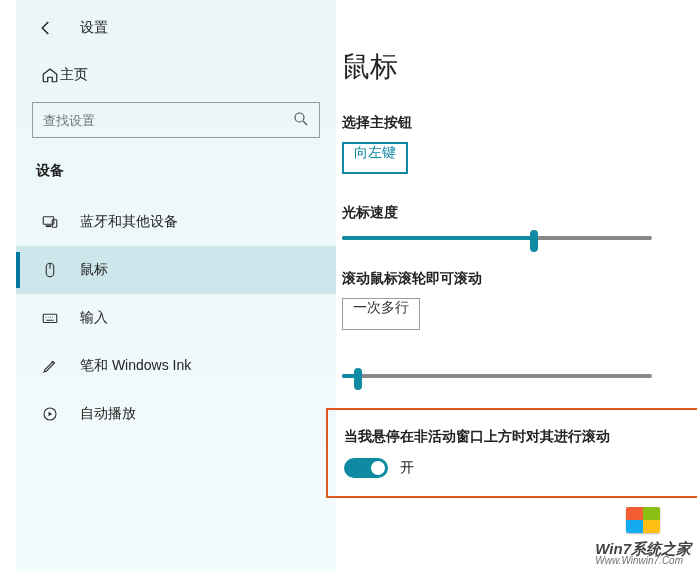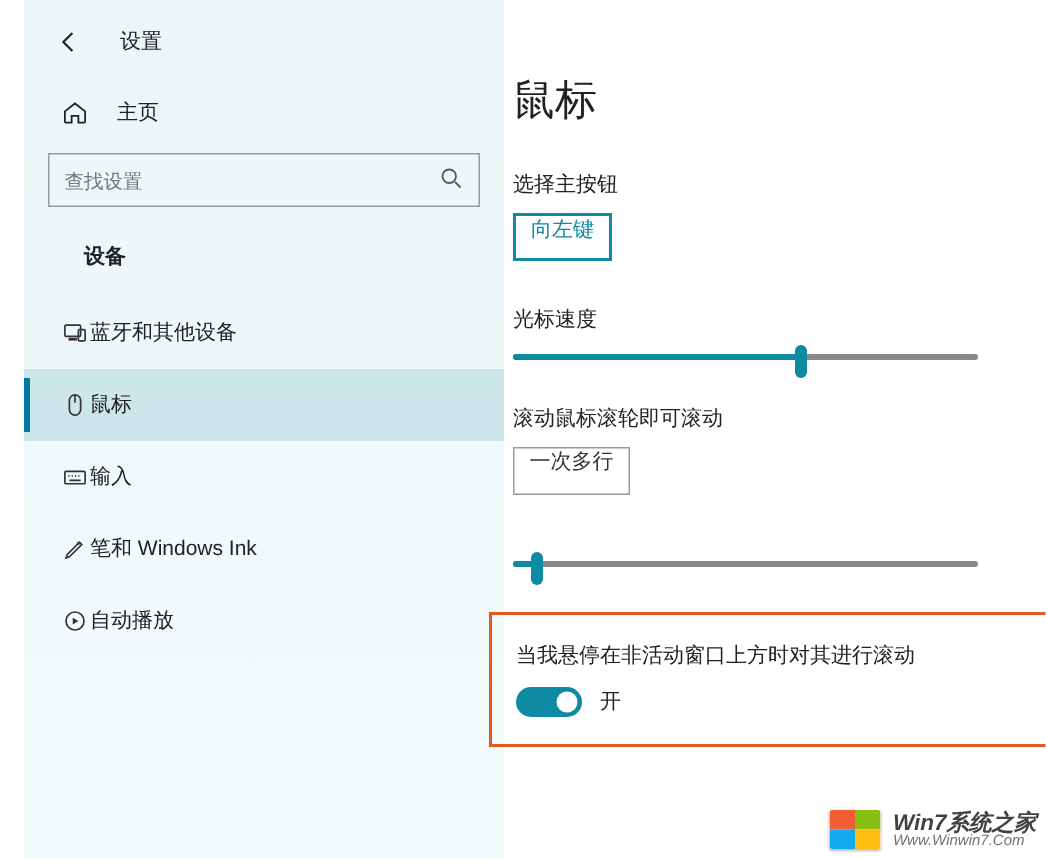--- a/index.html
+++ b/index.html
@@ -1,45 +1,45 @@
 <!DOCTYPE html>
 <html><head>
 <meta charset="utf-8">
 <style>
 * { margin: 0; padding: 0; box-sizing: border-box; font-family: "Microsoft YaHei", "Segoe UI", sans-serif; }
 body { width: 697px; height: 572px; overflow: hidden; position: relative; background: #fff; }
 .sidebar { position: absolute; left: 16px; top: 0; width: 320px; height: 572px; background: linear-gradient(180deg, #eaf6f8 0%, #f4fbfc 100%); }
 .topbar { display: flex; align-items: center; gap: 24px; padding: 18px 20px 0 20px; }
 .back-btn { width: 20px; height: 20px; display: flex; align-items: center; justify-content: center; cursor: pointer; }
 .app-title { font-size: 14px; color: #222; }
-.home-row { display: flex; align-items: center; gap: 18px; padding: 28px 20px 18px 24px; }
+.home-row { display: flex; align-items: center; padding: 28px 20px 18px 24px; }
 .icon-slot { width: 20px; display: flex; justify-content: center; color: #333; }
 .home-label { font-size: 14px; color: #222; }
 .search-wrap { margin: 0 16px 20px 16px; position: relative; }
 .search-input { width: 100%; height: 36px; border: 1px solid #999; background: transparent; padding: 0 36px 0 10px; font-size: 13px; outline: none; }
 .search-icon { position: absolute; right: 10px; top: 8px; color: #555; }
-.section-title { padding: 4px 0 18px 8px; font-size: 14px; font-weight: 600; color: #222; margin-left: 32px; }
+.section-title { padding: 4px 0 18px 20px; font-size: 14px; font-weight: 600; color: #222; }
 .nav-list { list-style: none; }
-.nav-item { display: flex; align-items: center; height: 48px; padding: 0 0 0 24px; font-size: 14px; color: #222; cursor: pointer; position: relative; }
+.nav-item { display: flex; align-items: center; gap: 20px; height: 48px; padding: 0 0 0 24px; font-size: 14px; color: #222; cursor: pointer; position: relative; }
 .nav-item.active { background: rgba(0, 120, 150, 0.14); }
 .nav-item.active::before { content: ""; position: absolute; left: 0; top: 6px; bottom: 6px; width: 4px; background: #0078a0; }
 .content { position: absolute; left: 338px; top: 0; right: 0; padding: 48px 0 0 4px; }
 .page-title { font-size: 28px; font-weight: 400; color: #222; margin-bottom: 28px; }
-.field-label { font-size: 14px; color: #222; margin-bottom: 10px; }
+.field-label { font-size: 14px; color: #222; margin-bottom: 10px; font-weight: bold; }
 .dropdown { display: inline-flex; align-items: center; height: 32px; padding: 0 10px; border: 2px solid #0f8aa3; color: #0f8aa3; font-size: 14px; gap: 12px; cursor: pointer; margin-bottom: 30px; flex-direction: column; }
 .dropdown.plain { border: 1px solid #999; color: #333; }
 .slider-track { position: relative; width: 310px; height: 4px; background: #888; margin: 14px 0 30px 0; border-radius: 2px; }
 .slider-fill { position: absolute; left: 0; top: 0; height: 4px; background: #0f8aa3; border-radius: 2px; }
 .slider-thumb { position: absolute; top: -6px; width: 8px; height: 22px; background: #0f8aa3; border-radius: 4px; transform: translateX(-4px); }
 .highlight-box { border: 2px solid #e05a1f; padding: 18px 16px 18px 16px; width: 380px; margin-left: -16px; margin-top: 8px; }
 .toggle-row { display: flex; align-items: center; gap: 12px; margin-top: 12px; }
 .toggle { width: 44px; height: 20px; border-radius: 10px; background: #0f8aa3; position: relative; cursor: pointer; }
 .toggle-knob { position: absolute; right: 3px; top: 3px; width: 14px; height: 14px; border-radius: 50%; background: #fff; }
 .toggle-label { font-size: 14px; color: #222; }
-.watermark { position: absolute; right: 6px; bottom: 6px; display: flex; align-items: center; gap: 8px; opacity: 0.92; }
+.watermark { position: absolute; right: 6px; bottom: 6px; display: flex; align-items: center; gap: 8px; opacity: 0.92; flex-direction: column; }
 .flag { width: 34px; height: 26px; display: grid; grid-template-columns: 1fr 1fr; grid-template-rows: 1fr 1fr; border-radius: 2px; overflow: hidden; box-shadow: 0 1px 2px rgba(0,0,0,.3);}
 .flag div:nth-child(1){background:#f25022}.flag div:nth-child(2){background:#7fba00}.flag div:nth-child(3){background:#00a4ef}.flag div:nth-child(4){background:#ffb900}
 .wm-text { font-family: Georgia, serif; font-style: italic; line-height: 1; }
 .wm-line1 { font-size: 15px; color: #333; font-weight: bold;}
 .wm-line2 { font-size: 10px; color: #666; }
 svg { display: block; }
 </style>
 </head>
 <body>
 

